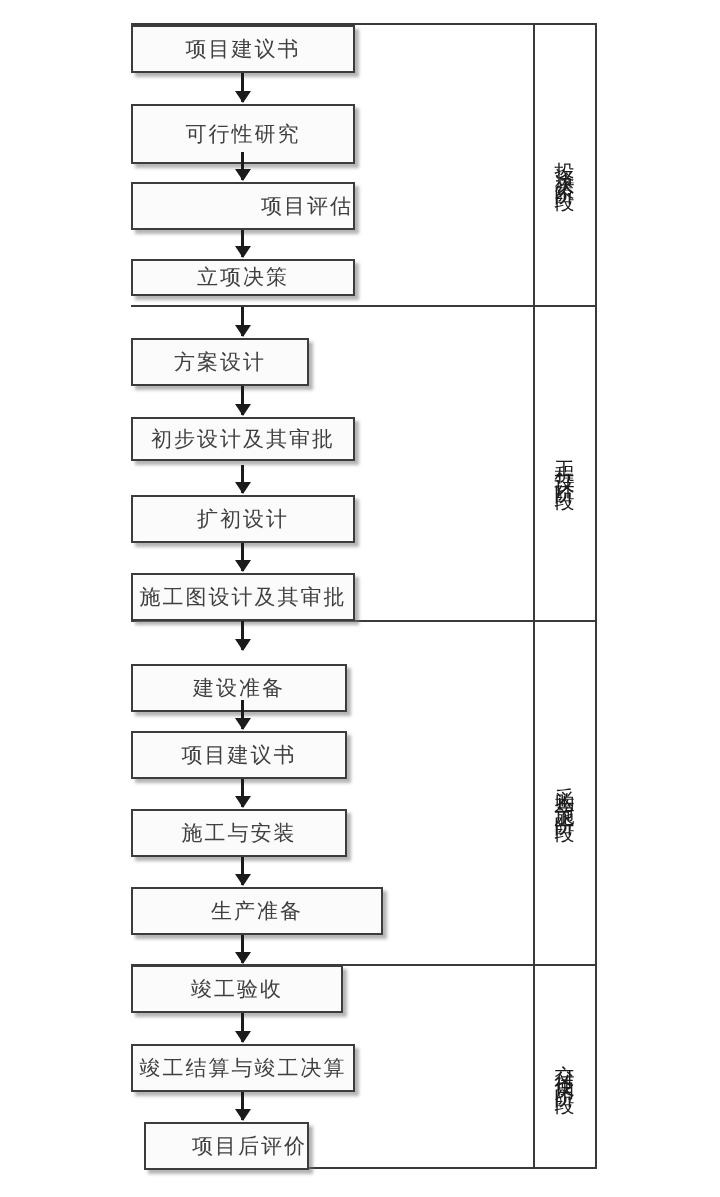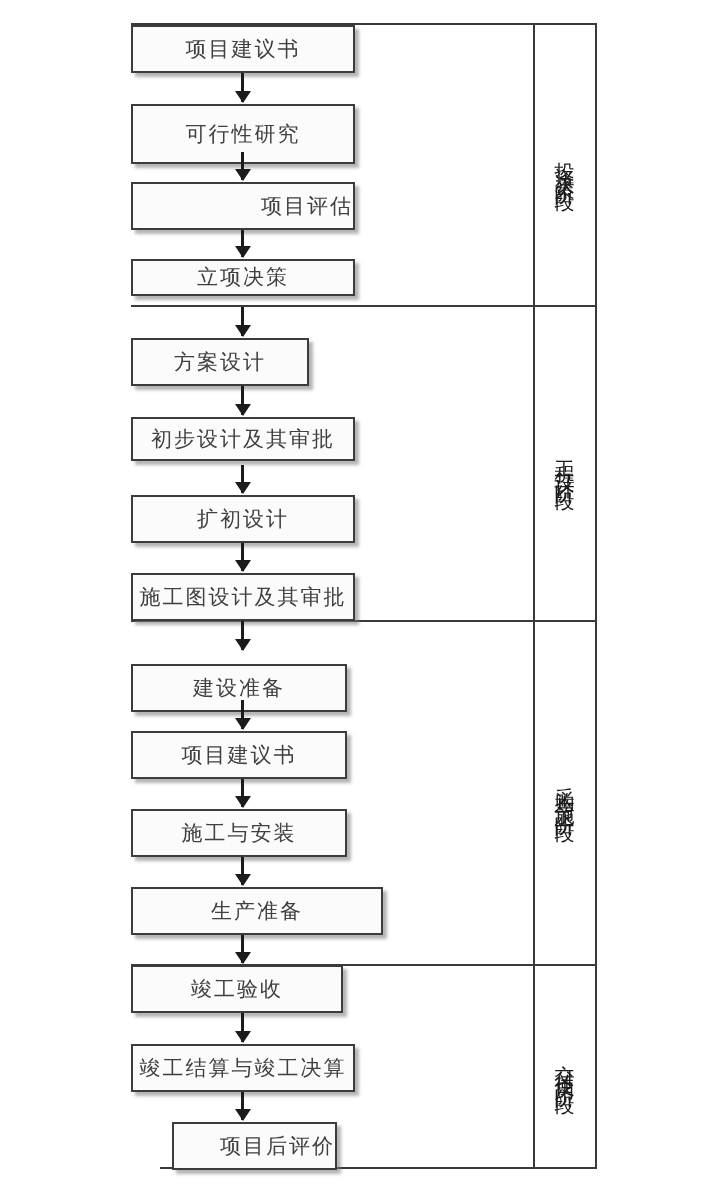--- a/index.html
+++ b/index.html
@@ -149,21 +149,21 @@
   </div>
 
   <div class="node" style="left:131px; top:965px; width:212px; height:48px;">
     <span class="node-label">竣工验收</span>
   </div>
 
   <div class="node" style="left:131px; top:1044px; width:224px; height:48px;">
     <span class="node-label">竣工结算与竣工决算</span>
   </div>
 
-  <div class="node" style="left:172px; top:1122px; width:165px; height:48px;padding-left:46px;">
+  <div class="node" style="left:144px; top:1122px; width:165px; height:48px;padding-left:46px;">
     <span class="node-label">项目后评价</span>
   </div>
 
   <div class="arrow" style="left:241px; top:73px; height:29px;"></div>
   <div class="arrow" style="left:241px; top:152px; height:28px;"></div>
   <div class="arrow" style="left:241px; top:230px; height:27px;"></div>
   <div class="arrow" style="left:241px; top:307px; height:29px;"></div>
   <div class="arrow" style="left:241px; top:386px; height:29px;"></div>
   <div class="arrow" style="left:241px; top:465px; height:28px;"></div>
   <div class="arrow" style="left:241px; top:543px; height:28px;"></div>

